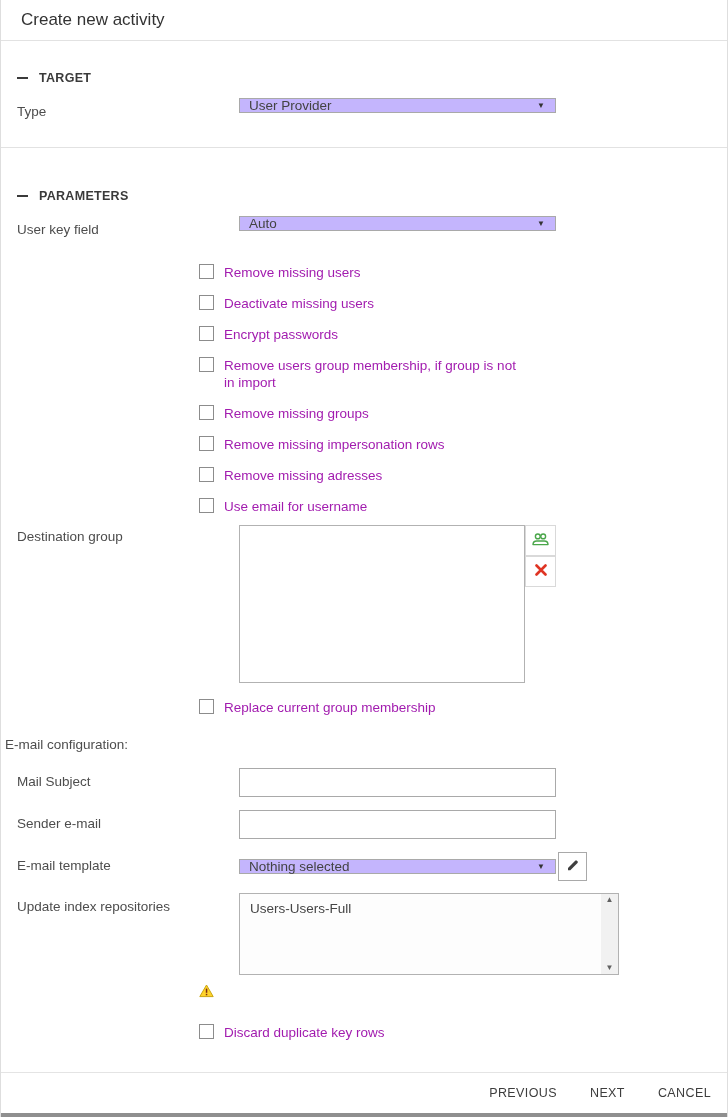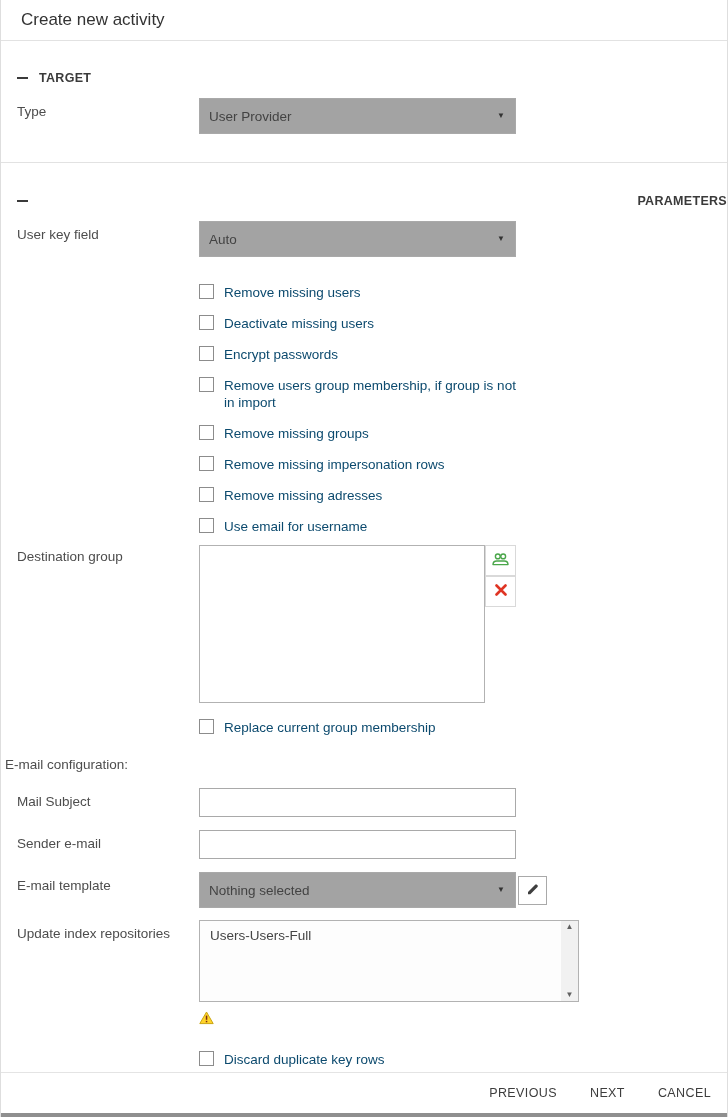--- a/index.html
+++ b/index.html
@@ -29,42 +29,42 @@
     display: flex; align-items: center;
     padding-left: 16px; height: 16px;
     font-size: 12.5px; font-weight: bold; color: #3a3a3a;
     letter-spacing: .3px;
   }
   .collapse-icon {
     width: 11px; height: 2px; background: #3a3a3a;
     margin-right: 11px; flex: 0 0 11px; cursor: pointer;
   }
   .sh-target { margin-top: 29px; }
-  .sh-params { margin-top: 30px; justify-content: space-between; }
+  .sh-params { margin-top: 40px; }
 
   .divider { height: 0; border-top: 1px solid #e2e2e2; margin-top: 28px; }
 
   
-  .row { display: flex; align-items: flex-start; padding-left: 16px; }
+  .row { display: flex; align-items: flex-start; padding-left: 16px; gap: 40px; }
   .row-label {
     width: 182px; flex: 0 0 182px;
     font-size: 13.5px; color: #4d4d4d; padding-top: 6px;
     padding-right: 8px;
   }
   .row-type { margin-top: 12px; }
   .row-ukf { margin-top: 12px; }
   .row-mail-subject { margin-top: 16px; }
   .row-sender { margin-top: 13px; }
   .row-template { margin-top: 13px; }
   .row-update-index { margin-top: 12px; }
 
   
   .select {
-    width: 317px; height: 36px;
-    border: 1px solid #a9a9a9; background: #a3a3a3;
+    width: 317px; height: 15px;
+    border: 1px solid #a9a9a9; background: #c4b5fd;
     display: flex; align-items: center; justify-content: space-between;
     padding: 0 10px 0 9px; font-size: 13.5px; color: #434343;
     cursor: pointer;
   }
   .caret { font-size: 8px; color: #333; line-height: 1; }
 
   
   .text-input {
     width: 317px; height: 29px;
     border: 1px solid #a9a9a9; background: #fff;
@@ -75,21 +75,21 @@
 
   
   .cb-group { margin-top: 13px; }
   .indent { margin-left: 198px; }
   .cb-row { display: flex; align-items: flex-start; margin-top: 14px; cursor: default; }
   .cb-box {
     width: 15px; height: 15px; flex: 0 0 15px;
     border: 1px solid #8c8c8c; background: #fff;
     margin-right: 10px; cursor: pointer; margin-top: 0px;
   }
-  .cb-label { font-size: 13.5px; color: #0c4a6e; line-height: 17px; max-width: 292px; }
+  .cb-label { font-size: 13.5px; color: #a21caf; line-height: 17px; max-width: 292px; }
 
   
   .row-dg { margin-top: 10px; }
   .dg-wrap { display: flex; align-items: flex-start; }
   .dg-box {
     width: 286px; height: 158px;
     border: 1px solid #b2b2b2; background: #fff;
   }
   .dg-btns { display: flex; flex-direction: column; }
   .icon-btn {

